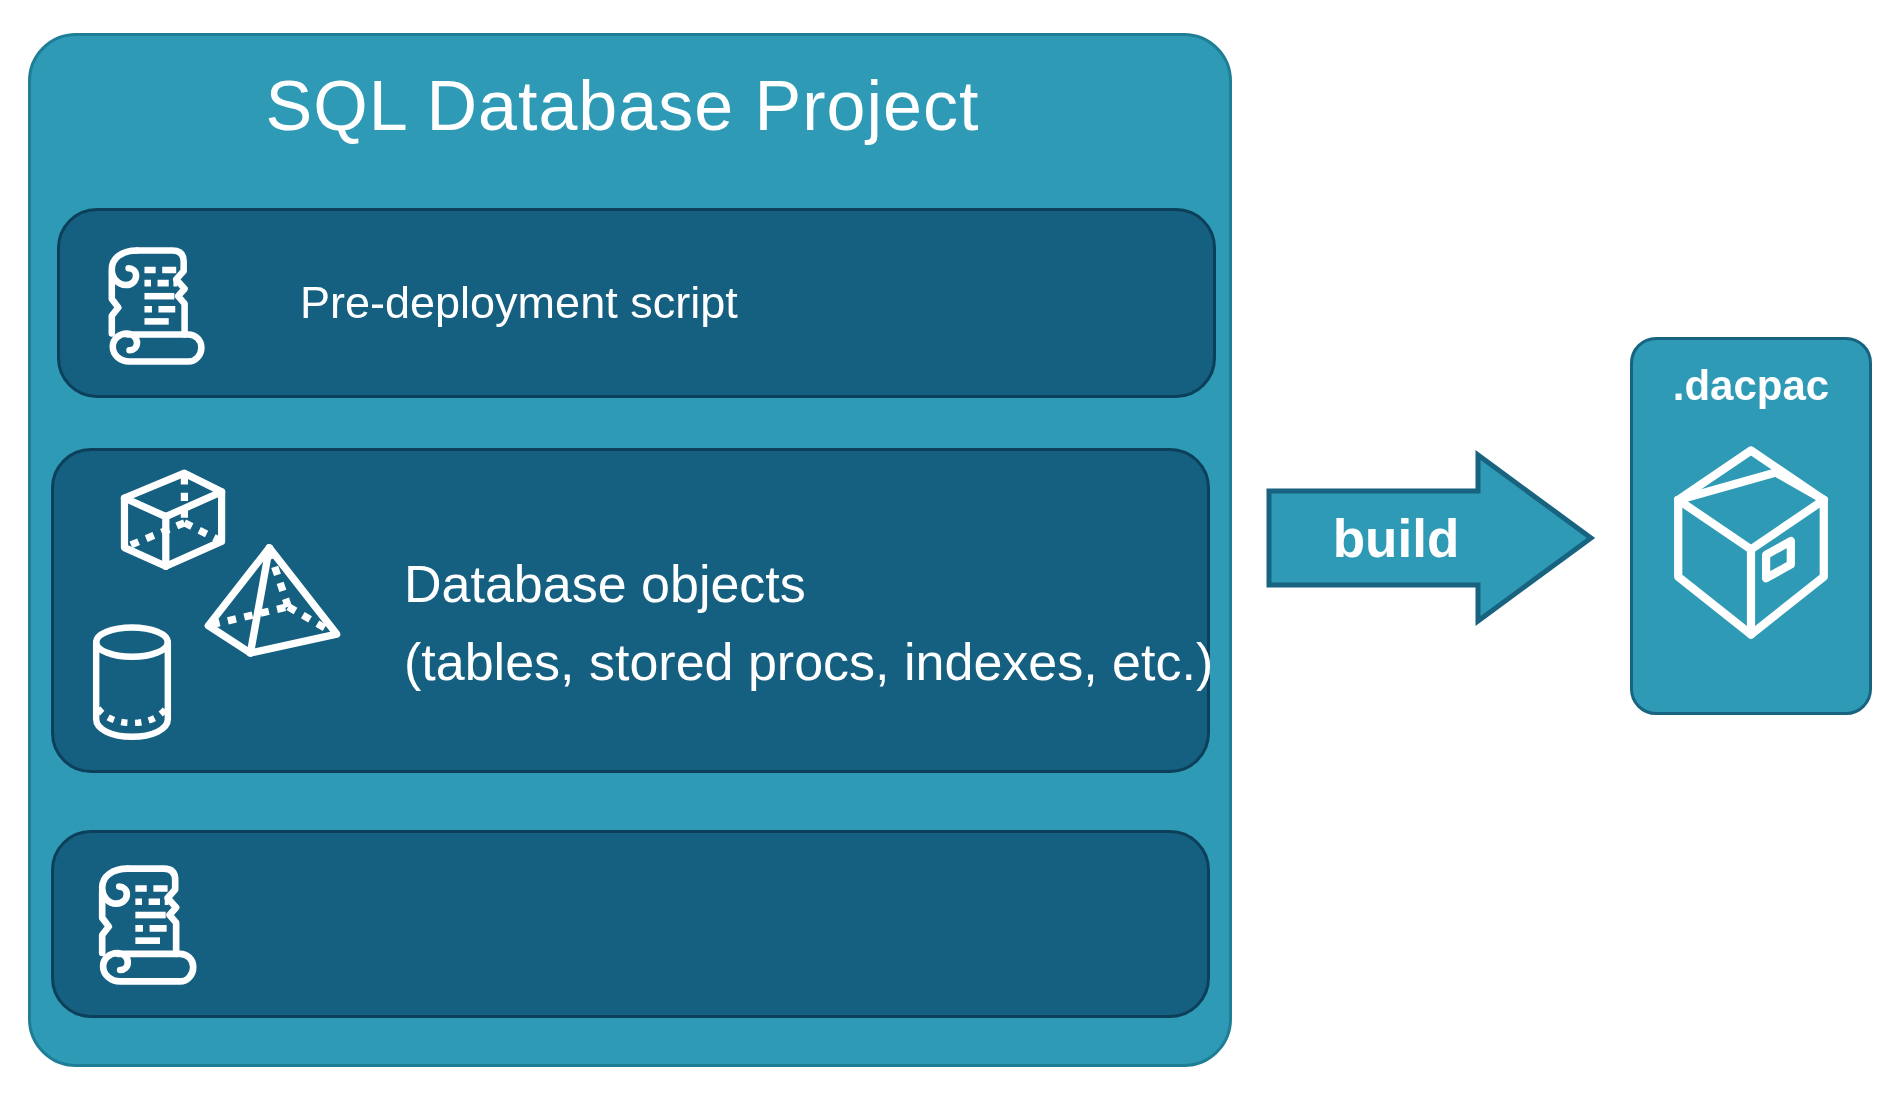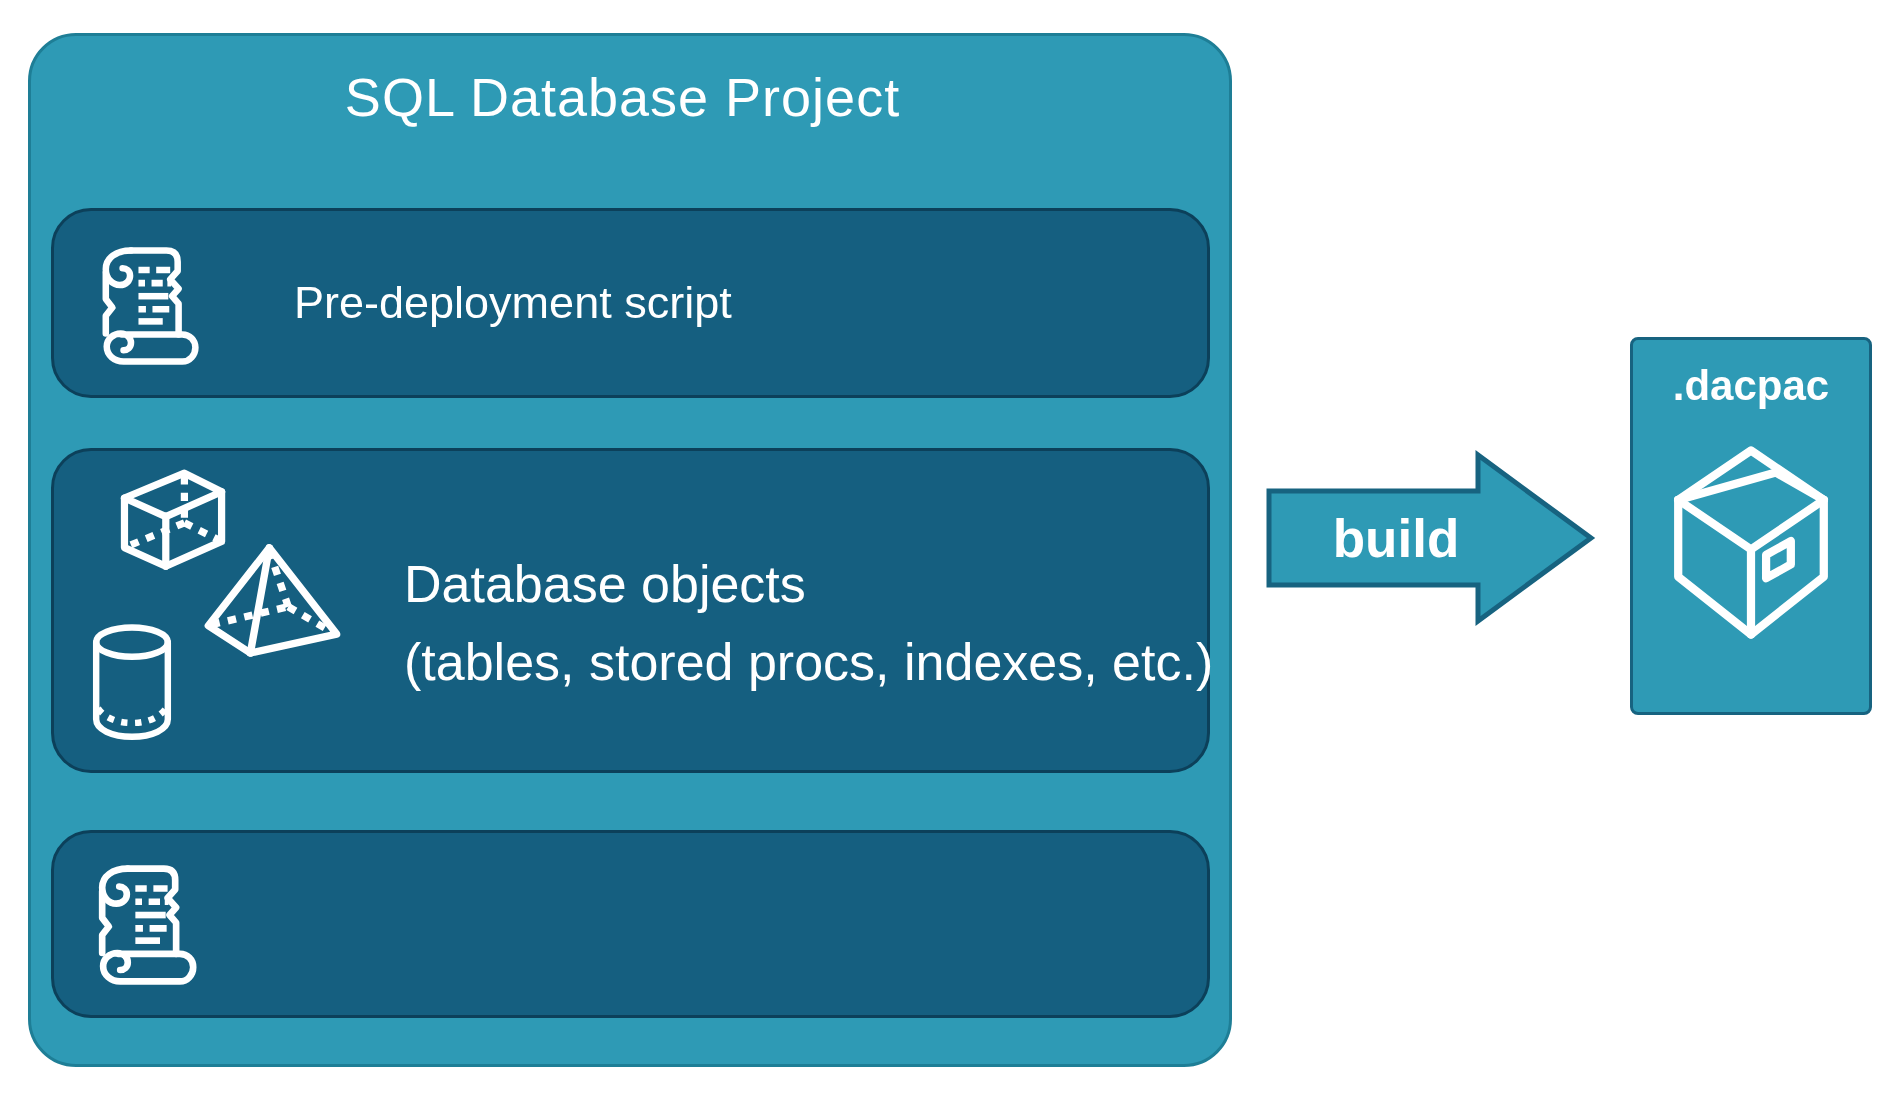--- a/index.html
+++ b/index.html
@@ -25,32 +25,32 @@
   .project-box{
     position:absolute;left:28px;top:33px;width:1204px;height:1034px;
     background:var(--teal);
     border:3px solid var(--border-teal);
     border-radius:48px;
   }
   .project-title{
     position:absolute;left:0;right:15px;top:30px;
     text-align:center;
     color:var(--text);
-    font-size:54px;font-weight:400;letter-spacing:1px;
+    font-size:70px;font-weight:400;letter-spacing:1px;
     white-space:nowrap;
   }
 
   
   .item{
     position:absolute;left:20px;width:1159px;
     background:var(--teal-dark);
     border:3px solid var(--border-dark);
     border-radius:40px;
   }
-  .item-pre{top:172px;height:190px;}
+  .item-pre{top:172px;height:190px;margin-left:6px;}
   .item-objects{top:412px;height:325px;}
   .item-post{top:794px;height:188px;}
 
   .item-label{
     position:absolute;left:240px;top:50%;transform:translateY(-50%);
     color:var(--text);font-size:45px;font-weight:400;white-space:nowrap;
   }
   .objects-label{
     position:absolute;left:350px;top:calc(50% + 12px);transform:translateY(-50%);
     color:var(--text);font-size:52px;font-weight:400;line-height:1.5;white-space:nowrap;
@@ -73,21 +73,21 @@
     position:absolute;left:0;top:50%;width:260px;transform:translateY(-50%);
     text-align:center;color:var(--text);
     font-size:53px;font-weight:700;
   }
 
   
   .dacpac-box{
     position:absolute;left:1630px;top:337px;width:242px;height:378px;
     background:var(--teal);
     border:3px solid var(--border-accent);
-    border-radius:8px;
+    border-radius:26px;
   }
   .dacpac-label{
     position:absolute;left:0;right:0;top:22px;text-align:center;
     color:var(--text);font-size:42px;font-weight:700;
   }
   .package{left:50%;top:94px;width:180px;height:206px;transform:translateX(-50%);}
 </style>
 </head>
 <body>
 

